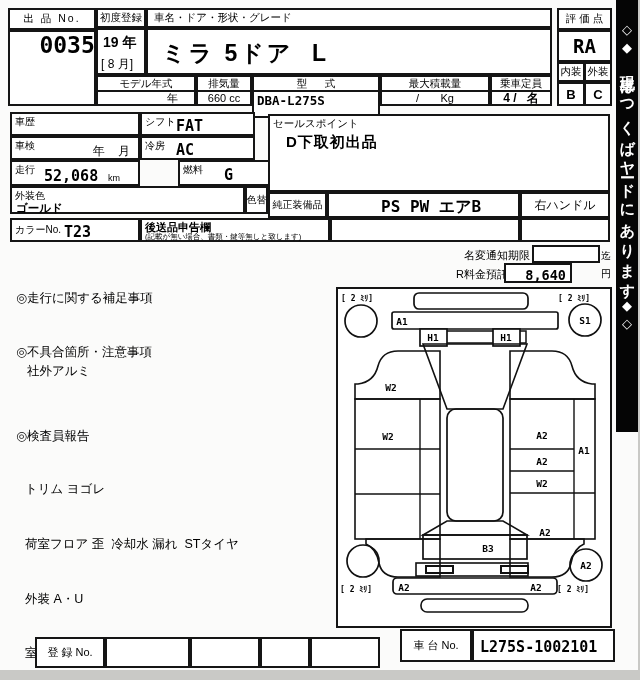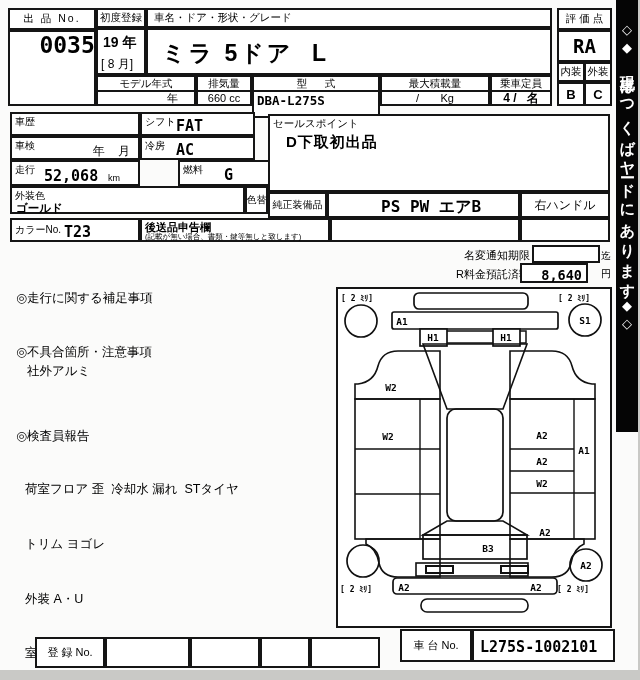--- a/index.html
+++ b/index.html
@@ -113,32 +113,32 @@
   </div>
 <div class="bx" style="left:140px;top:218px;width:190px;height:24px;">
   <span class="txt" style="left:3px;top:0px;font-size:11px;font-weight:bold;">後送品申告欄</span>
   <span class="txt" style="left:3px;top:12px;font-size:7.5px;">(記載が無い場合、書類・鍵等無しと致します)</span>
 </div>
 
 <div class="txt" style="left:440px;top:248px;width:90px;text-align:right;font-size:11px;">名変通知期限</div>
 <div class="bx" style="left:532px;top:245px;width:68px;height:18px;"></div>
 <div class="txt" style="left:601px;top:249px;font-size:10px;">迄</div>
 <div class="txt" style="left:432px;top:267px;width:98px;text-align:right;font-size:11px;">R料金預託済額</div>
-<div class="bx" style="left:520px;top:263px;width:68px;height:20px;">
+<div class="bx" style="left:504px;top:263px;width:68px;height:20px;">
     <span class="txt mono" style="right:4px;top:2px;font-size:13.5px;">8,640</span>
   </div>
 <div class="txt" style="left:601px;top:267px;font-size:10px;">円</div>
 
 <div class="txt" style="left:16px;top:290px;font-size:12.5px;">◎走行に関する補足事項</div>
 <div class="txt" style="left:16px;top:344px;font-size:12.5px;">◎不具合箇所・注意事項</div>
 <div class="txt" style="left:27px;top:363px;font-size:12.5px;">社外アルミ</div>
 <div class="txt" style="left:16px;top:428px;font-size:12.5px;">◎検査員報告</div>
 <div class="rep">
+  <div>トリム ヨゴレ</div>
   <div>荷室フロア 歪  冷却水 漏れ  STタイヤ</div>
-  <div>トリム ヨゴレ</div>
   <div>外装 A・U</div>
   <div>室内 ヨゴレ</div>
   
   
   
   
   
   
 </div>
 

